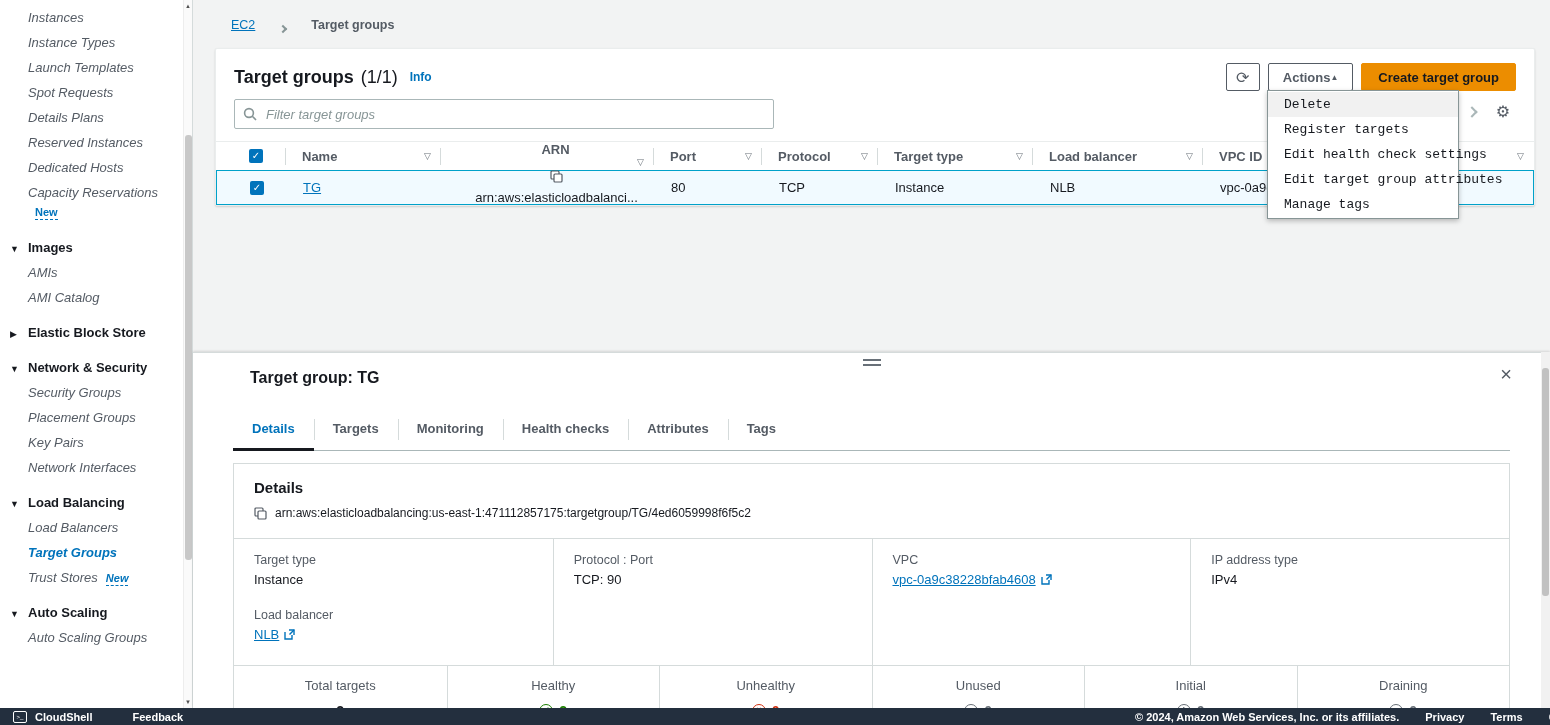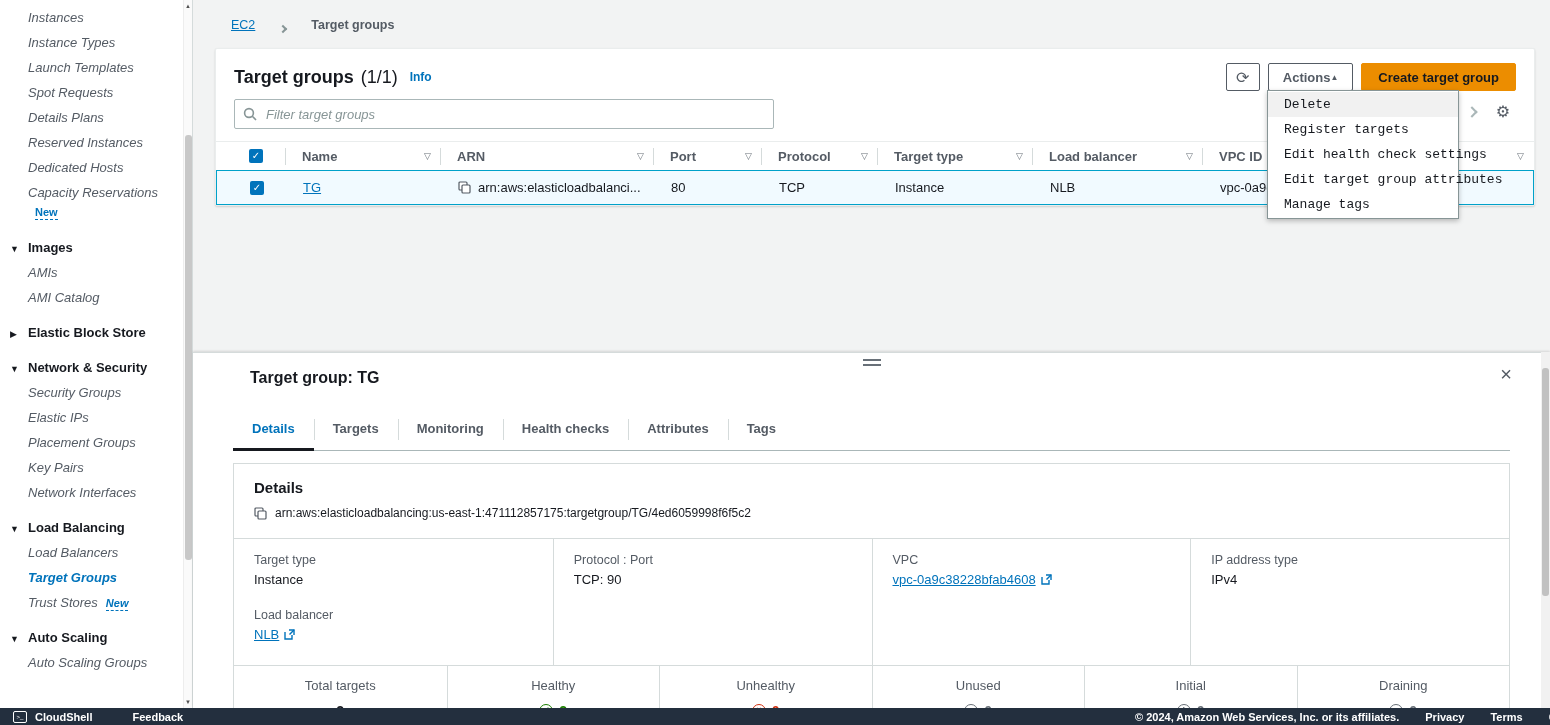--- a/index.html
+++ b/index.html
@@ -65,21 +65,21 @@
   .gear { font-size:16px; color:#545b64; cursor:pointer; line-height:1; }
   
   .tbl { position:absolute; left:0; right:0; top:92px; }
   .thead { display:flex; align-items:center; height:29px; border-top:1px solid #eaeded;
     color:#545b64; font-weight:bold; }
   .th { position:relative; display:flex; align-items:center; height:29px; padding-left:16px; }
   .th .flt { margin-left:auto; margin-right:10px; font-size:9px; color:#687078; cursor:pointer; }
   .th::after { content:""; position:absolute; right:0; top:6px; bottom:6px; width:1px; background:#d5dbdb; }
   .th:last-child::after { display:none; }
   .col-check { width:70px; padding-left:33px !important; }
-  .col-name  { width:155px; } .col-arn { width:213px; } .col-port { width:108px; }
+  .col-name  { width:155px; } .col-arn { width:213px;flex-direction:column; } .col-port { width:108px; }
   .col-proto { width:116px; } .col-ttype { width:155px; } .col-lb { width:170px; }
   .col-vpc { flex:1; }
   .trow { display:flex; align-items:center; height:35px; background:#f1faff;
     border:1px solid #00a1c9; }
   .td { display:flex; align-items:center; padding-left:16px; gap:7px; }
   .cb { width:14px; height:14px; background:#0073bb; border-radius:2px; color:#fff;
     font-size:10px; line-height:14px; text-align:center; font-weight:bold; cursor:pointer; }
   .tbl-link { color:#0073bb; text-decoration:underline; cursor:pointer; }
   
   .menu { position:absolute; left:1074px; top:90px; width:192px; background:#fff;
@@ -166,21 +166,20 @@
   </div>
   <div class="nav-item">AMIs</div>
   <div class="nav-item">AMI Catalog</div>
   <div class="nav-section">
     <span class="caret">▶</span><span>Elastic Block Store</span>
   </div>
   <div class="nav-section">
     <span class="caret">▼</span><span>Network &amp; Security</span>
   </div>
   <div class="nav-item">Security Groups</div>
-  <div class="nav-item">Elastic IPs</div>
   <div class="nav-item">Placement Groups</div>
   <div class="nav-item">Key Pairs</div>
   <div class="nav-item">Network Interfaces</div>
   <div class="nav-section">
     <span class="caret">▼</span><span>Load Balancing</span>
   </div>
   <div class="nav-item">Load Balancers</div>
   <div class="nav-item active">Target Groups</div>
   <div class="nav-item">
     <span>Trust Stores</span><span class="new-badge">New</span>

